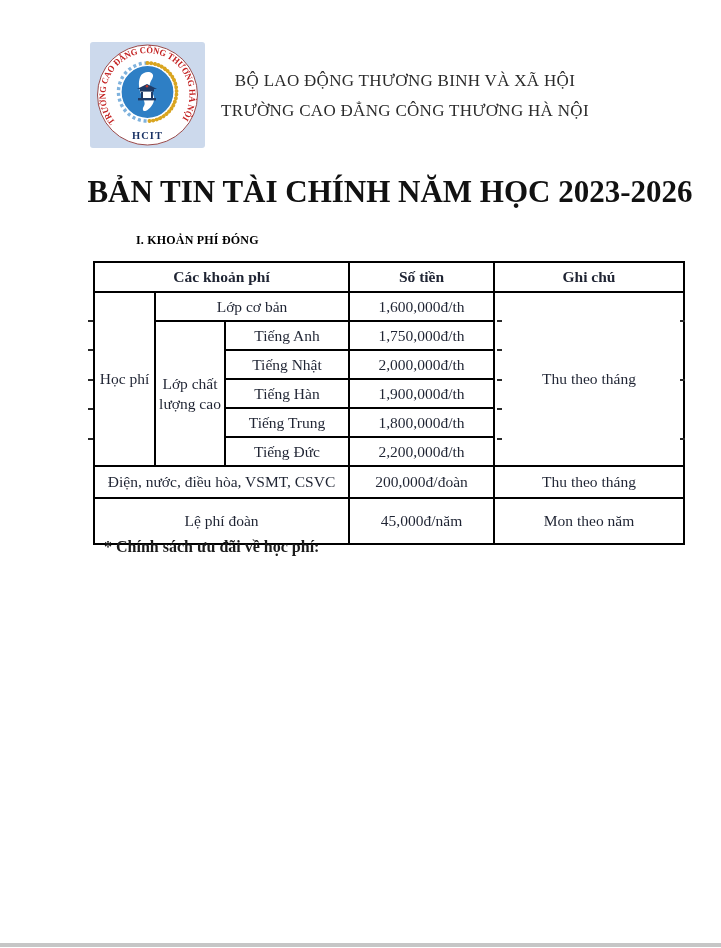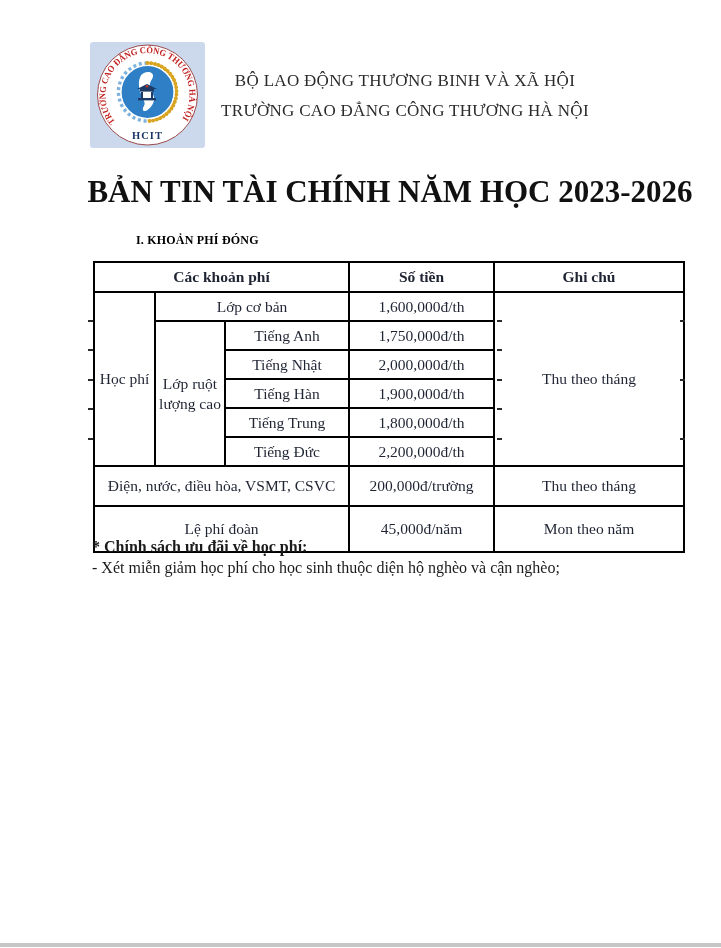--- a/index.html
+++ b/index.html
@@ -33,29 +33,29 @@
     font-size:15.5px; color:#1f2433;padding-left:11px;
   }
   table.fee th, table.fee td {
     border:2px solid #000; padding:0 2px;
     text-align:center; vertical-align:middle; line-height:1.25;
     overflow:hidden;
   }
   table.fee th { font-weight:bold; }
   td.amt { text-align:right; padding-right:3px; }
   tr.h30 { height:30px; } tr.h29 { height:29px; }
-  tr.h32 { height:40px; } tr.h31 { height:46px; }
+  tr.h32 { height:32px; } tr.h31 { height:46px; }
   
   .tick { position:absolute; width:5px; height:2px; background:#2a2a2a; }
   
   .notes {
     position:absolute; left:92px; top:536px; width:585px;
     font-size:16px; line-height:21px; color:#1b1b1b;
   }
-  .notes .bold-line { font-weight:bold; }
+  .notes .bold-line { font-weight:bold;margin-left:12px; }
   .notes .gap-before { margin-top:4px; }
   
   .footer-bar { position:absolute; left:0; top:943px; width:721px; height:4px; }
 </style>
 </head>
 <body>
 
 <div class="page">
 
   <svg class="logo" viewBox="0 0 115 106" aria-hidden="true">
@@ -108,21 +108,21 @@
         <th>Số tiền</th>
         <th>Ghi chú</th>
       </tr>
       <tr class="h29">
         <td rowspan="6">Học phí</td>
         <td colspan="2">Lớp cơ bản</td>
         <td class="amt">1,600,000đ/th</td>
         <td rowspan="6">Thu theo tháng</td>
       </tr>
       <tr class="h29">
-        <td rowspan="5">Lớp ruột lượng cao</td>
+        <td rowspan="5">Lớp chất lượng cao</td>
         <td>Tiếng Anh</td>
         <td class="amt">1,750,000đ/th</td>
       </tr>
       <tr class="h29">
         <td>Tiếng Nhật</td>
         <td class="amt">2,000,000đ/th</td>
       </tr>
       <tr class="h29">
         <td>Tiếng Hàn</td>
         <td class="amt">1,900,000đ/th</td>
@@ -130,21 +130,21 @@
       <tr class="h29">
         <td>Tiếng Trung</td>
         <td class="amt">1,800,000đ/th</td>
       </tr>
       <tr class="h29">
         <td>Tiếng Đức</td>
         <td class="amt">2,200,000đ/th</td>
       </tr>
       <tr class="h32">
         <td colspan="3">Điện, nước, điều hòa, VSMT, CSVC</td>
-        <td class="amt">200,000đ/trường</td>
+        <td class="amt">200,000đ/đoàn</td>
         <td>Thu theo tháng</td>
       </tr>
       <tr class="h31">
         <td colspan="3">Lệ phí đoàn</td>
         <td class="amt">45,000đ/năm</td>
         <td>Mon theo năm</td>
       </tr>
     </tbody>
   </table>
 
@@ -157,18 +157,17 @@
   <div class="tick" style="left:497px;top:349px"></div>
   <div class="tick" style="left:497px;top:379px"></div>
   <div class="tick" style="left:497px;top:408px"></div>
   <div class="tick" style="left:497px;top:438px"></div>
   <div class="tick" style="left:680px;top:320px"></div>
   <div class="tick" style="left:680px;top:379px"></div>
   <div class="tick" style="left:680px;top:438px"></div>
 
   <div class="notes">
     <div class="bold-line">* Chính sách ưu đãi về học phí:</div>
-    <div>- Xét miễn giảm học phí cho học sinh thuộc diện hộ nghèo và cận nghèo;</div>
   </div>
 
   <div class="footer-bar" style="background: rgb(198, 198, 198);"></div>
 
 </div>
 
 </body></html>

